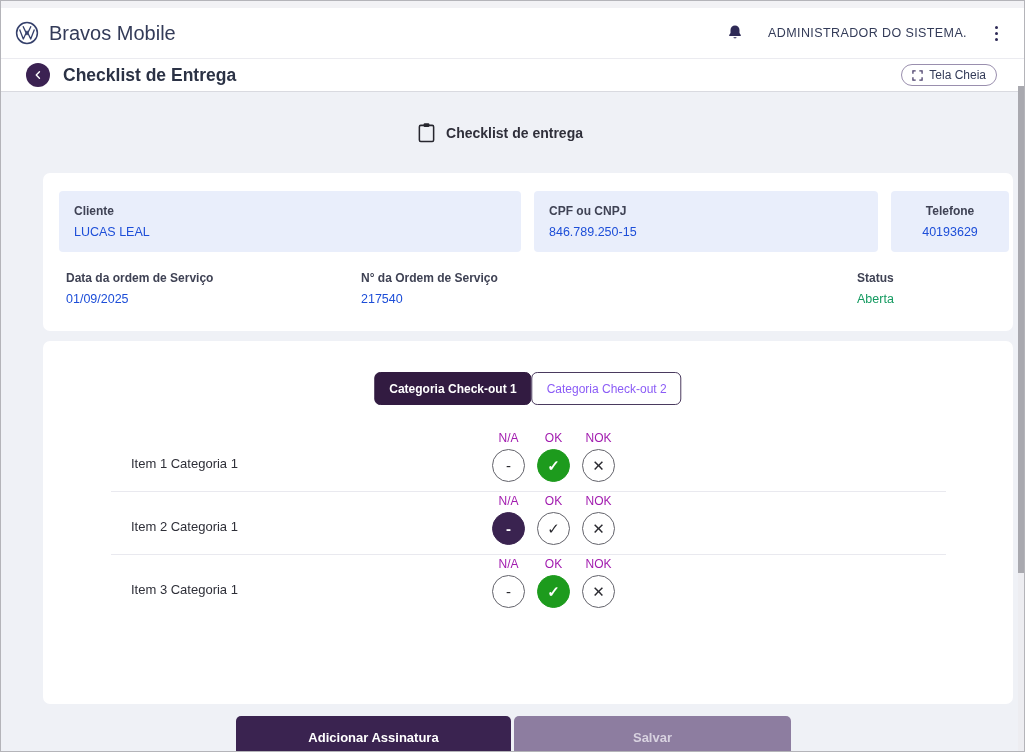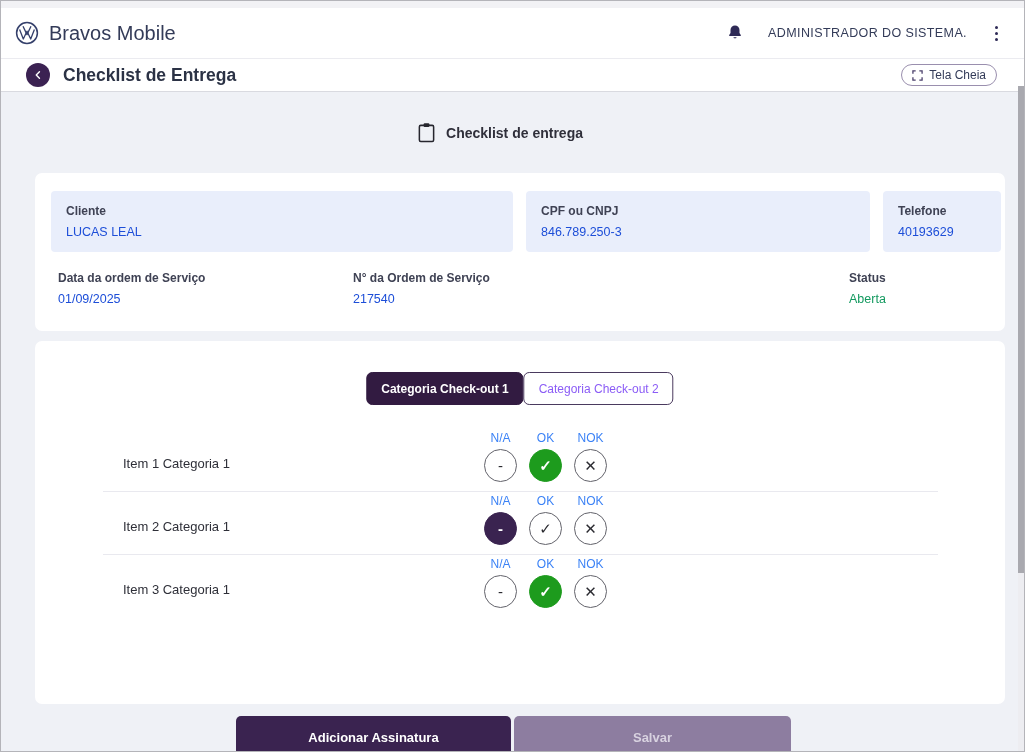--- a/index.html
+++ b/index.html
@@ -28,44 +28,44 @@
   .fullscreen-btn{ margin-left:auto; display:flex; align-items:center; gap:6px; height:22px;
                    padding:0 10px; border:1px solid #9a8fae; border-radius:12px; background:#fff;
                    font-size:12px; color:#333b58; cursor:pointer; }
 
   
   .section-head{ position:absolute; top:121px; left:0; right:25px; display:flex;
                  align-items:center; justify-content:center; gap:10px; }
   .section-title{ font-size:14px; font-weight:bold; color:#2f2f3a; }
 
   
-  .card{ position:absolute; left:34px; width:970px; background:#fff; border-radius:7px; }
+  .card{ position:absolute; left:42px; width:970px; background:#fff; border-radius:7px; }
   .card-info{ top:172px; height:158px; }
   .hl-row{ position:absolute; top:18px; left:16px; display:flex; gap:13px; }
   .hl-box{ background:#e9eefb; border-radius:4px; padding:13px 15px; }
-  .hl-box.b1{ width:462px; } .hl-box.b2{ width:344px; } .hl-box.b3{ width:118px; }
+  .hl-box.b1{ width:462px; } .hl-box.b2{ width:344px; } .hl-box.b3{ width:118px;text-align:center; }
   .f-label{ font-size:12px; font-weight:bold; color:#3f4254; }
   .f-value{ font-size:12.5px; color:#1d4ed8; margin-top:7px; }
   .plain-field{ position:absolute; top:98px; }
   .pf1{ left:23px; } .pf2{ left:318px; } .pf3{ left:656px; } .pf4{ left:814px; }
 
   
   .card-check{ top:340px; height:363px; }
   .tabs{ position:absolute; top:31px; left:50%; transform:translateX(-50%); display:flex; }
   .tab{ height:33px; border-radius:6px; display:flex; align-items:center; justify-content:center;
         font-size:12px; cursor:pointer; padding:0 14px; }
   .tab.active{ background:#321b41; color:#fff; font-weight:bold; border:1px solid #321b41; min-width:130px; }
   .tab.inactive{ background:#fff; color:#8b5cf6; border:1px solid #4a3a5e; min-width:133px; }
 
   .chk-row{ position:absolute; left:0; right:0; height:63px; }
   .r0{ top:88px; } .r1{ top:151px; } .r2{ top:214px; }
   .row-label{ position:absolute; left:88px; top:27px; font-size:13px; color:#2e2f38; }
   .options{ position:absolute; left:449px; top:2px; display:flex; gap:12px; }
   .opt-cell{ display:flex; flex-direction:column; align-items:center; width:33px; }
-  .opt-label{ font-size:12px; color:#3b82f6; margin-bottom:4px; white-space:nowrap;text-align:right; }
+  .opt-label{ font-size:12px; color:#a21caf; margin-bottom:4px; white-space:nowrap;text-align:right; }
   .opt-circle{ width:33px; height:33px; border-radius:50%; border:1px solid #63636b; background:#fff;
                display:flex; align-items:center; justify-content:center; font-size:15px;
                color:#2a2a30; cursor:pointer; }
   .opt-cell.sel-ok .opt-circle{ background:#1d9b1d; border-color:#1d9b1d; color:#fff; font-weight:bold; }
   .opt-cell.sel-na .opt-circle{ background:#3a2350; border-color:#3a2350; color:#fff; font-weight:bold; }
   .row-sep{ position:absolute; left:68px; right:67px; bottom:0; height:1px; background:#e9e9ef; }
 
   
   .footer-btn{ position:absolute; top:715px; height:42px; border:none; border-radius:5px;
                font-family:"Liberation Sans",sans-serif; font-size:13px; font-weight:bold;
@@ -141,21 +141,21 @@
   </div>
 
   <div class="card card-info">
     <div class="hl-row">
       <div class="hl-box b1">
         <div class="f-label">Cliente</div>
         <div class="f-value">LUCAS LEAL</div>
       </div>
       <div class="hl-box b2">
         <div class="f-label">CPF ou CNPJ</div>
-        <div class="f-value">846.789.250-3</div>
+        <div class="f-value">846.789.250-15</div>
       </div>
       <div class="hl-box b3">
         <div class="f-label">Telefone</div>
         <div class="f-value">40193629</div>
       </div>
     </div>
     <div class="plain-field pf1">
       <div class="f-label">Data da ordem de Serviço</div>
       <div class="f-value">01/09/2025</div>
     </div>

